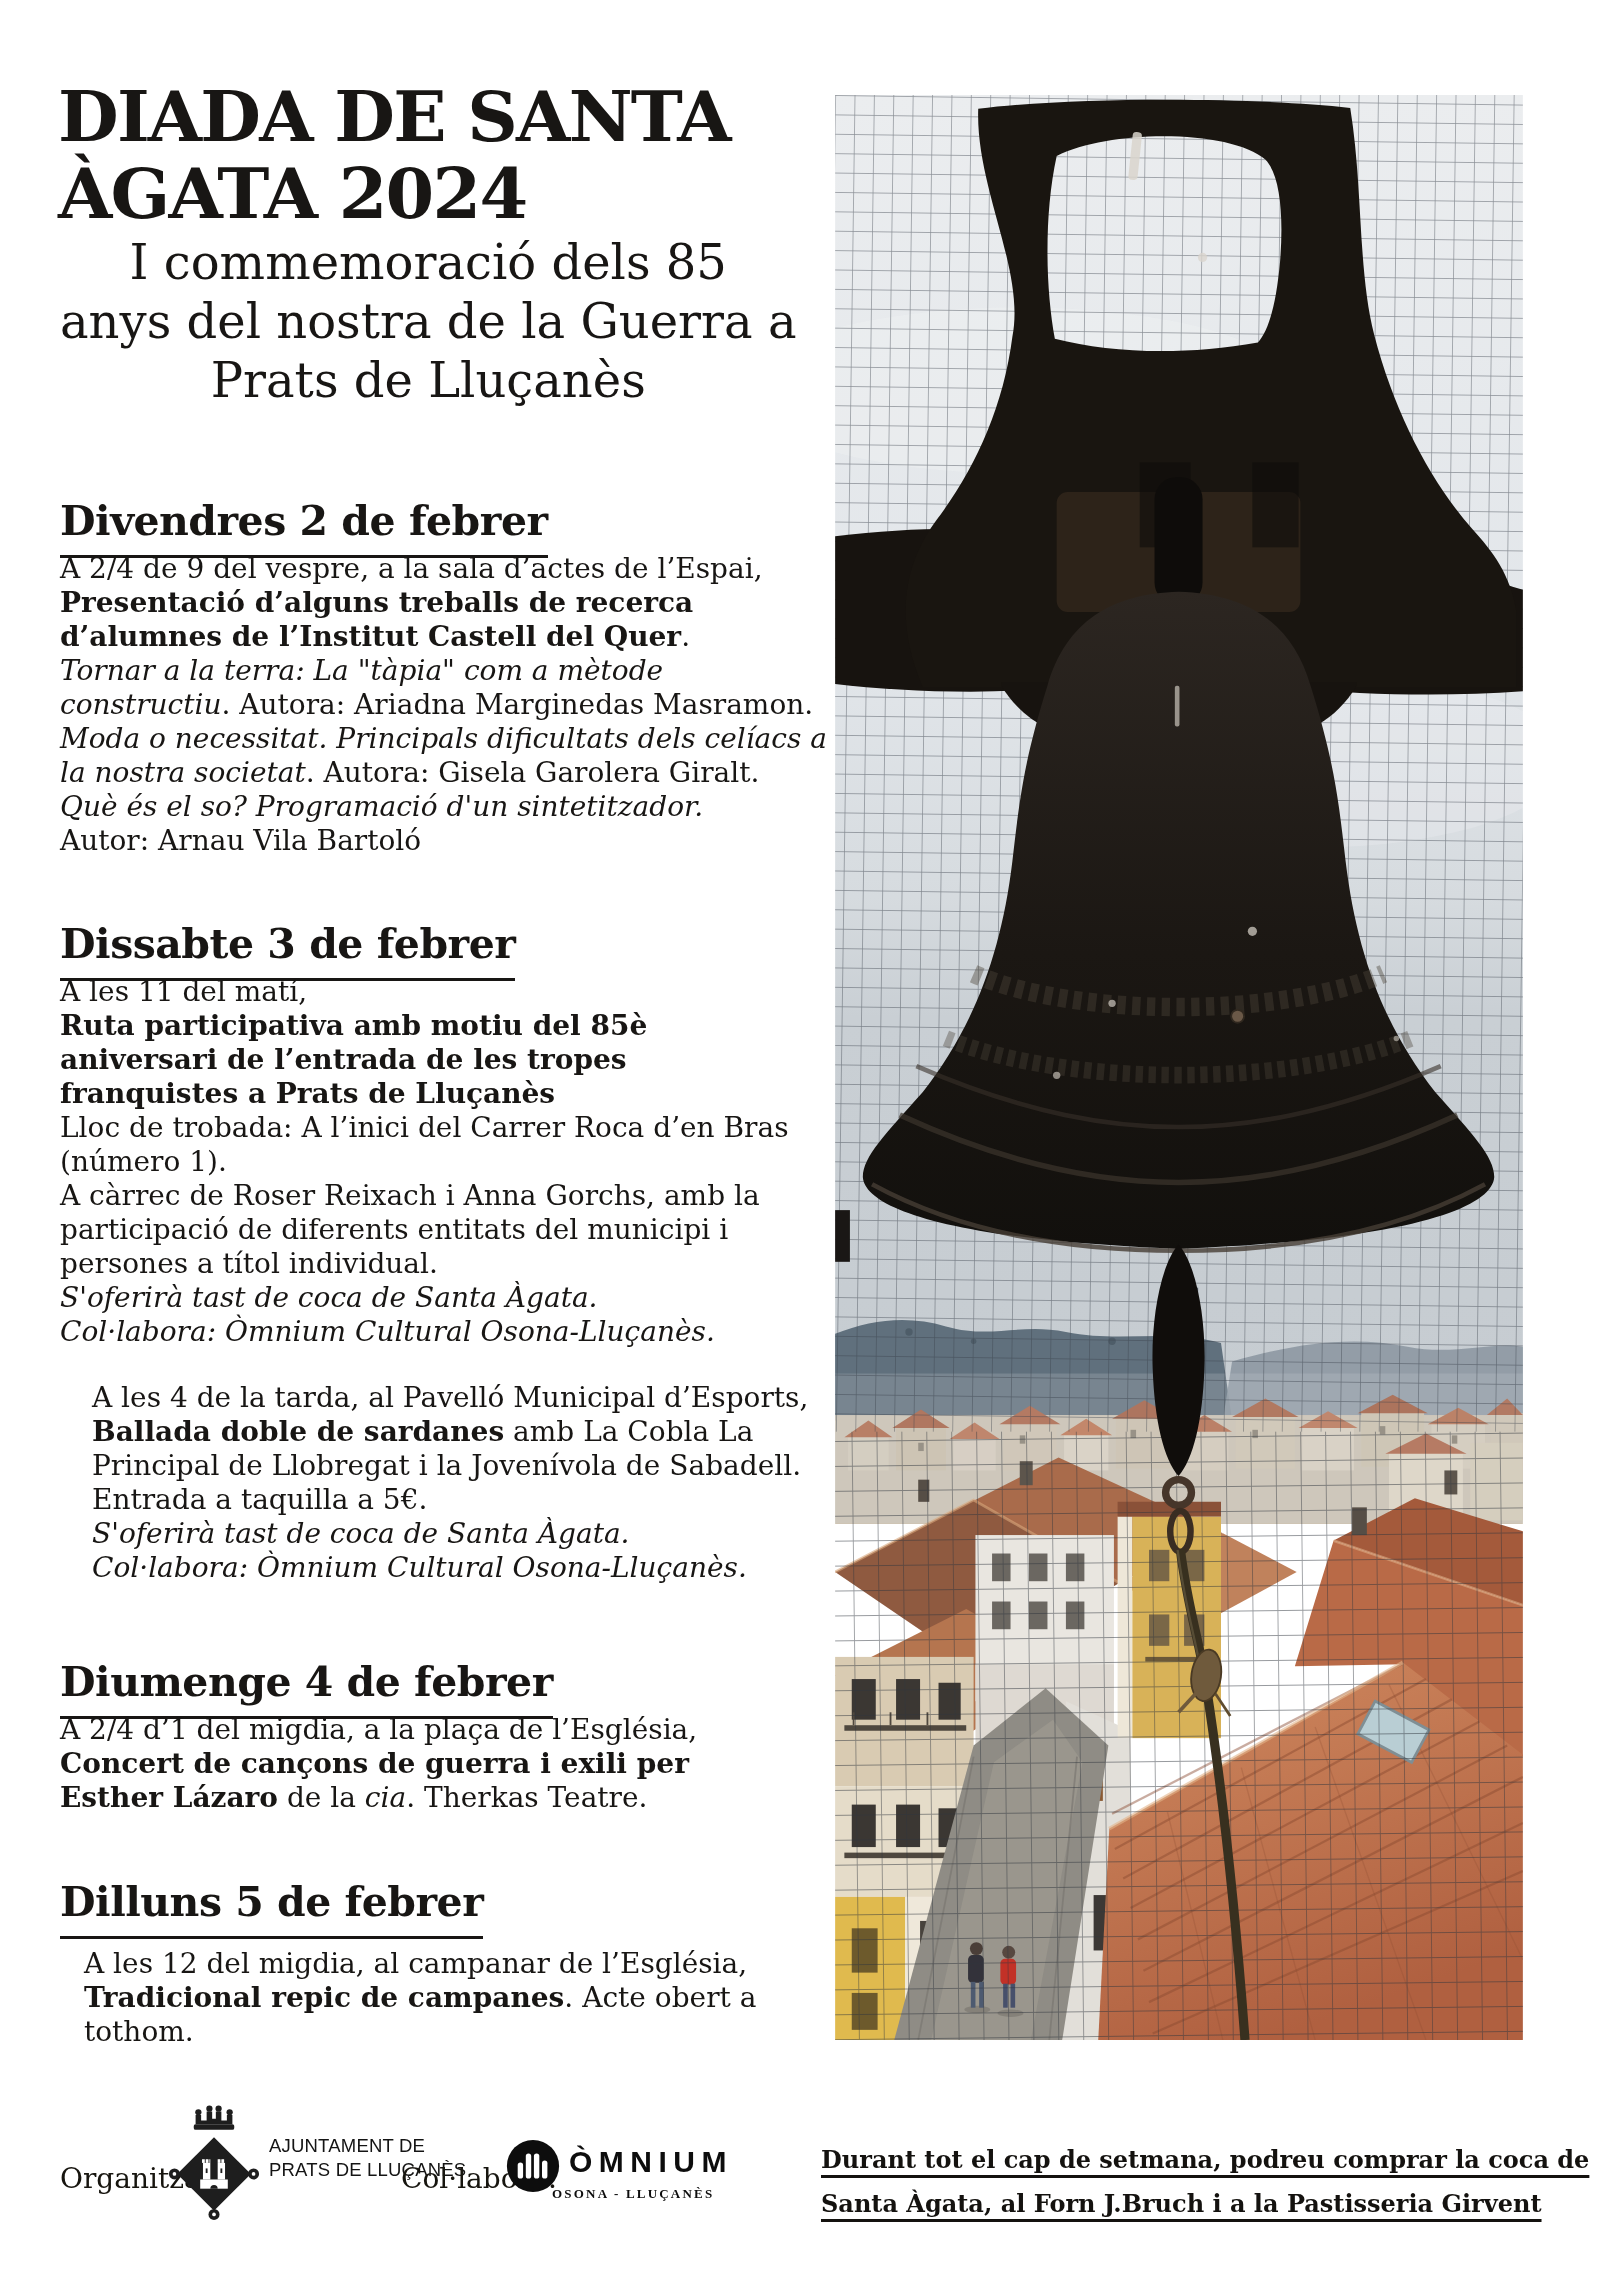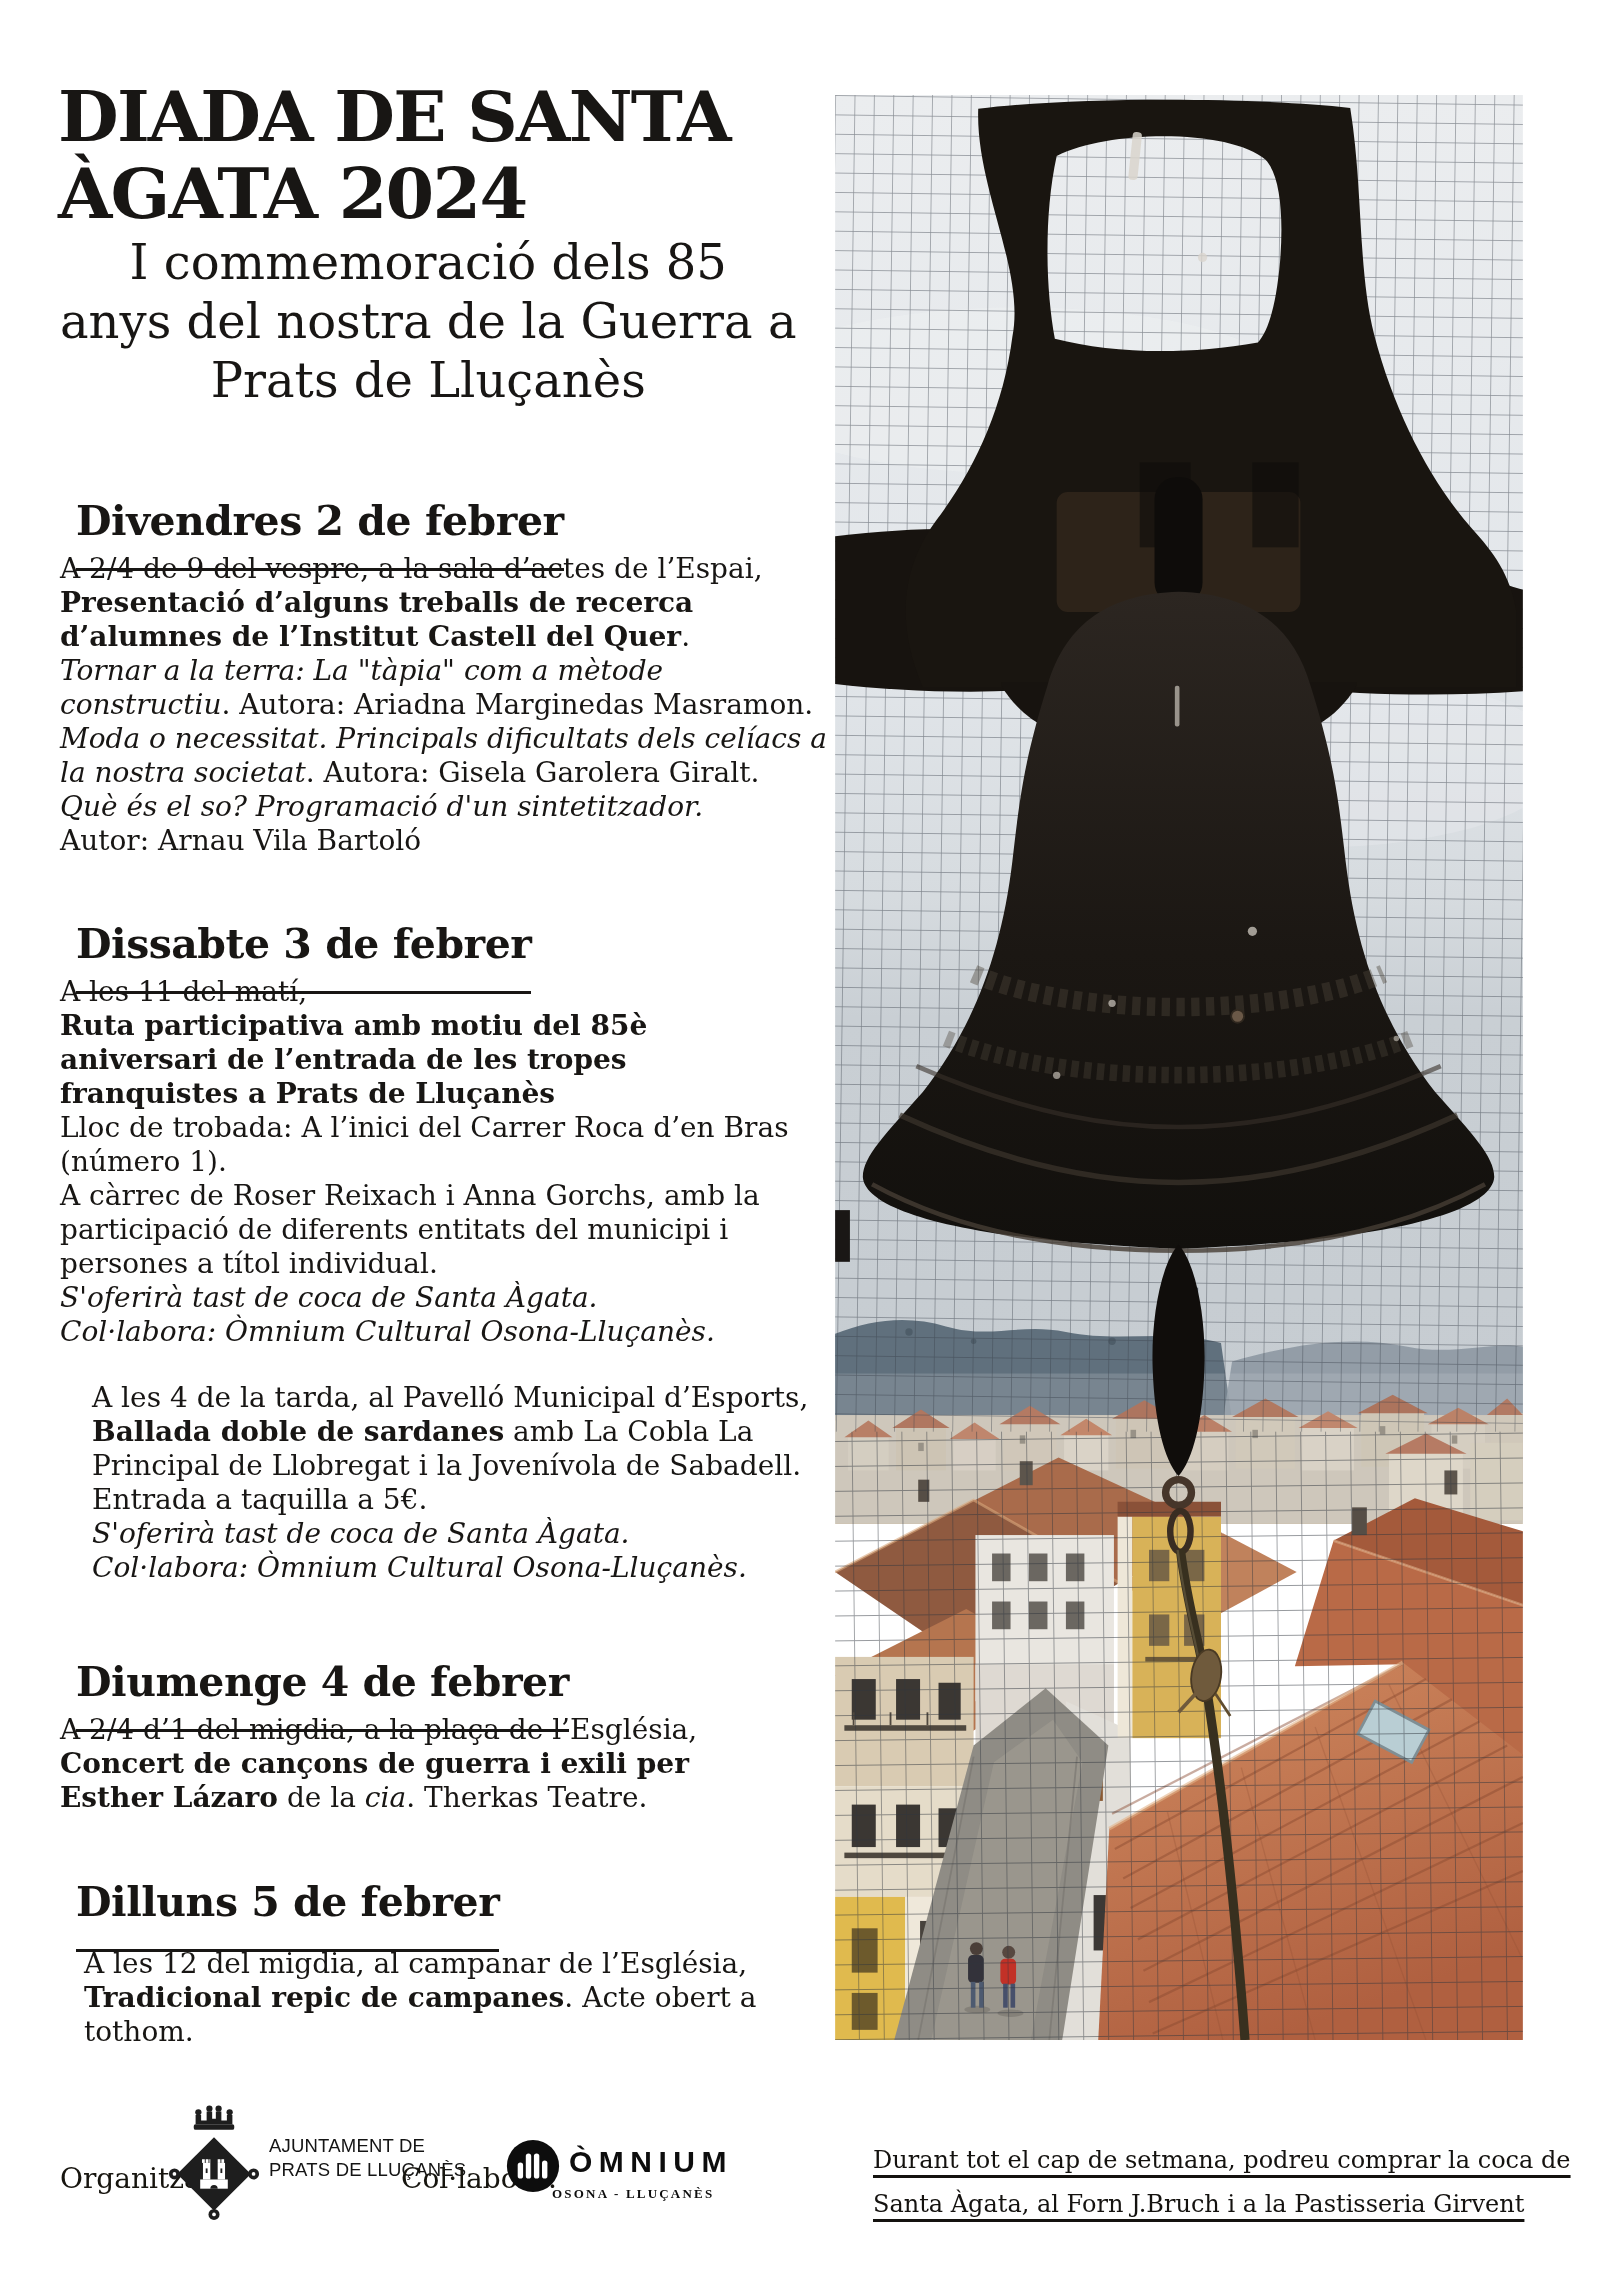--- a/index.html
+++ b/index.html
@@ -3,39 +3,39 @@
 <meta charset="utf-8">
 <style>
   html,body{margin:0;padding:0;}
   body{
     width:1619px;height:2290px;position:relative;background:#ffffff;
     font-family:"DejaVu Serif", serif;color:#181614;overflow:hidden;
   }
   .abs{position:absolute;}
   #title{left:58px;top:78px;font-weight:700;font-size:70px;line-height:77px;letter-spacing:-1.8px;}
   #subtitle{left:60px;top:233px;font-size:48px;line-height:59px;text-align:center;}
-  .sec-h{left:76px;font-size:41px;font-weight:700;letter-spacing:-0.5px;
-         border-bottom:3.7px solid #181614;padding-bottom:23px;display:inline-block;}
+  .sec-h{left:60px;font-size:41px;font-weight:700;letter-spacing:-0.5px;
+         border-bottom:3.7px solid #181614;padding-bottom:10px;display:inline-block;}
   #h-div{top:463px;} #h-dis{top:886px;} #h-diu{top:1624px;} #h-dil{top:1844px;}
   .para{left:60px;font-size:28px;line-height:34px;white-space:nowrap;}
   #p-div{top:552px;} #p-dis1{top:975px;} #p-dis2{top:1381px;margin-left:32px;}
   #p-diu{top:1713px;} #p-dil{top:1947px;margin-left:24px;}
   .run-b{font-weight:700;text-align:center;} .run-i{font-style:italic;}
   #photo{left:835px;top:95px;width:688px;height:1945px;display:block;}
   .foot-label{font-size:28px;color:#17150f;}
   #organitza{left:60px;top:2162px;} #collabora{left:401px;top:2162px;}
   #aj-logo{left:168px;top:2104px;width:92px;height:116px;}
   #aj-text{left:269px;top:2134px;font-family:"Liberation Sans",sans-serif;font-size:18.5px;
            line-height:24px;letter-spacing:0.2px;color:#141414;white-space:nowrap;}
   #om-logo{left:506px;top:2139px;width:54px;height:54px;}
   #om-name{left:569px;top:2145px;font-family:"Liberation Sans",sans-serif;font-weight:700;
            font-size:30px;letter-spacing:6.5px;color:#0d0d0d;white-space:nowrap;}
   #om-sub{left:552px;top:2186px;font-family:Liberation Serif, serif;font-weight:700;
           font-size:13px;letter-spacing:2.2px;color:#0d0d0d;white-space:nowrap;}
-  #note{left:873px;top:2138px;font-size:24px;font-weight:400;line-height:44px;white-space:nowrap;
+  #note{left:821px;top:2138px;font-size:24px;font-weight:700;line-height:44px;white-space:nowrap;
         text-decoration:underline;text-decoration-thickness:2.8px;text-underline-offset:6.5px;color:#14120f;}
 </style>
 </head>
 <body>
 
 <div class="abs" id="title">
   <span>DIADA DE SANTA</span><br>
   <span>ÀGATA 2024</span>
 </div>
 

